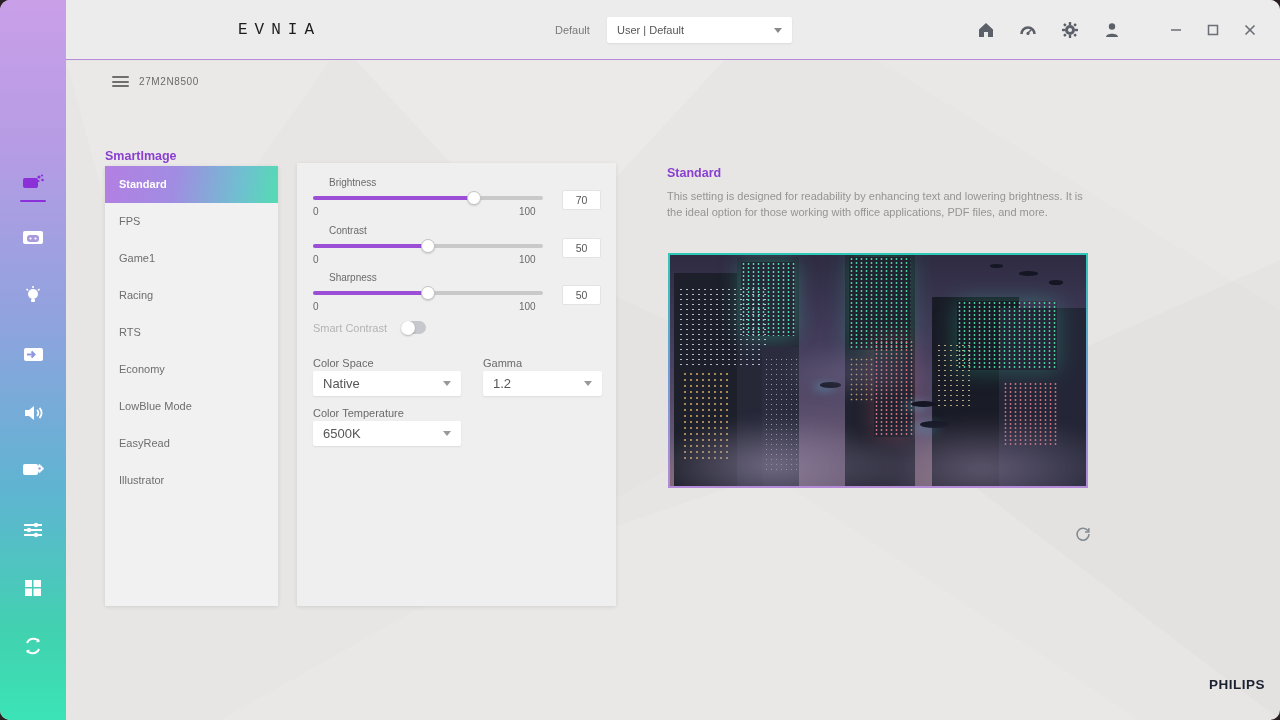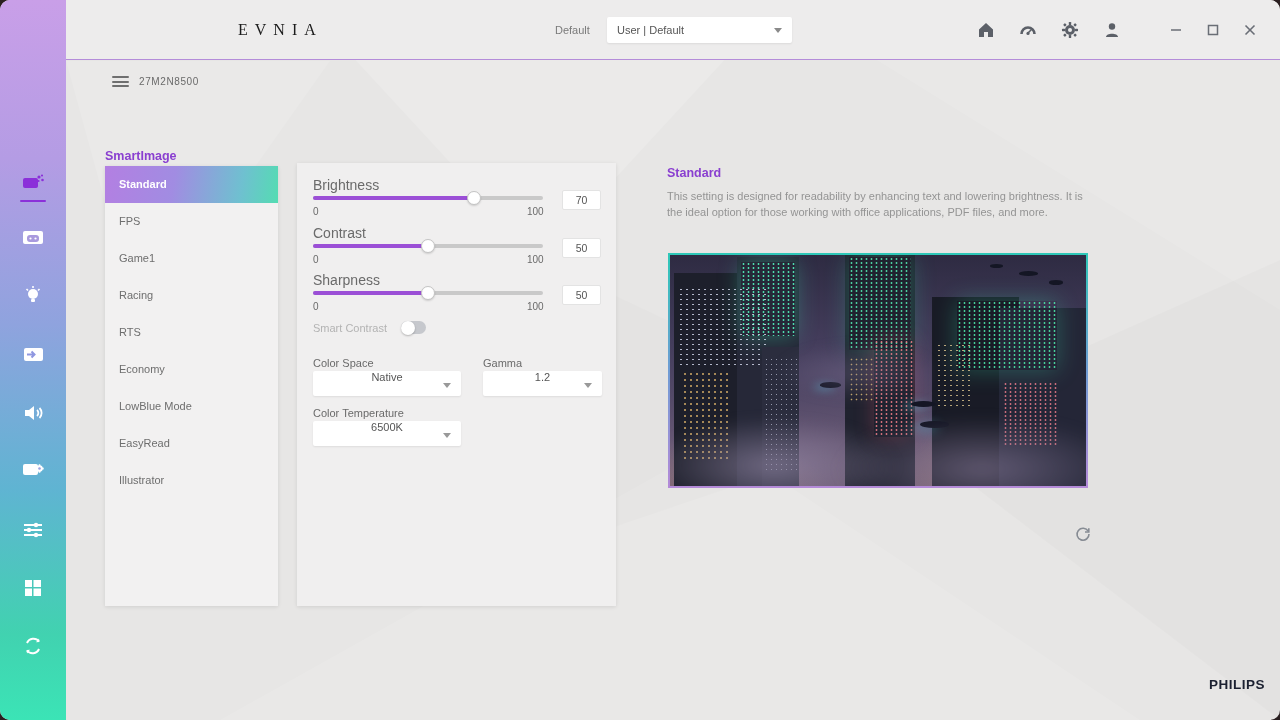--- a/index.html
+++ b/index.html
@@ -14,21 +14,21 @@
     background:linear-gradient(180deg,#c99fe8 0%,#b49ce4 22%,#8fa3de 45%,#5fb4d2 68%,#41d2b0 88%,#3be4b6 100%); }
   .side-btn { position:absolute; left:50%; transform:translateX(-50%); width:28px; height:28px;
     display:flex; align-items:center; justify-content:center; cursor:pointer; }
   .side-btn svg { width:24px; height:24px; }
   .side-underline { position:absolute; left:50%; transform:translateX(-50%); top:200px; width:26px; height:2px; background:#8b30d9; border-radius:1px; }
 
   
   .topbar { position:absolute; left:66px; right:0; top:0; height:60px; background:#edecec;
     border-bottom:1px solid #b48cd9; z-index:4; }
   .logo { position:absolute; left:172px; top:0; height:76px; line-height:60px;
-    font-family:Liberation Serif, serif; font-size:16px; letter-spacing:7px; color:#1c1c1c;text-align:center; }
+    font-family:Liberation Mono, monospace; font-size:16px; letter-spacing:7px; color:#1c1c1c;text-align:center; }
   .profile-label { position:absolute; left:489px; top:24px; font-size:11px; color:#7a7a7a; }
   .profile-select { position:absolute; left:541px; top:17px; width:185px; height:26px; background:#ffffff;
     border-radius:2px; box-shadow:0 1px 2px rgba(0,0,0,.08); display:flex; align-items:center;
     padding:0 10px; font-size:11px; color:#555; cursor:pointer; }
   .profile-select .chev { margin-left:auto; width:0; height:0; border-left:4px solid transparent;
     border-right:4px solid transparent; border-top:5px solid #8a8a8a; }
   .top-icons { position:absolute; left:910px; top:0; height:60px; display:flex; align-items:center; }
   .tbtn { width:20px; height:20px; margin-right:22px; display:flex; align-items:center; justify-content:center; cursor:pointer; }
   .tbtn svg { width:18px; height:18px; }
   .win-controls { position:absolute; left:1102px; top:0; height:60px; display:flex; align-items:center; }
@@ -44,39 +44,39 @@
 
   .smartimage-title { position:absolute; left:39px; top:88px; font-size:12.5px; font-weight:700; color:#8a3fd0; }
   .mode-list { position:absolute; left:39px; top:105px; width:173px; height:440px; background:#f2f1f1;
     box-shadow:0 1px 4px rgba(0,0,0,.10); list-style:none; }
   .mode-item { height:37px; line-height:37px; padding-left:14px; font-size:11px; color:#6e6e6e; cursor:pointer; }
   .mode-item.active { background:linear-gradient(100deg,#b37fe2 0%,#a18ce2 40%,#6fc0d0 78%,#54dcb2 100%);
     color:#ffffff; font-weight:700; }
 
   .panel { position:absolute; left:231px; top:102px; width:319px; height:443px; background:#f0efef;
     box-shadow:0 1px 4px rgba(0,0,0,.10); }
-  .s-label { position:absolute; left:16px; font-size:14px; color:#6a6a6a;text-align:right; }
+  .s-label { position:absolute; left:32px; font-size:10px; color:#6a6a6a;text-align:right; }
   .s-track { position:absolute; left:16px; width:230px; height:4px; background:#c9c9c9; border-radius:2px; cursor:pointer; }
   .s-fill { position:absolute; left:0; top:0; height:4px; background:#9b4fd6; border-radius:2px; }
   .s-thumb { position:absolute; top:-5px; width:14px; height:14px; background:#fff; border:1px solid #c4c4c4;
     border-radius:50%; box-shadow:0 1px 2px rgba(0,0,0,.15); cursor:pointer; }
   .s-min,.s-max { position:absolute; font-size:10px; color:#6a6a6a; }
-  .s-min { left:16px; } .s-max { left:222px;margin-left:8px; }
+  .s-min { left:16px; } .s-max { left:222px; }
   .s-value { position:absolute; left:265px; width:39px; height:20px; background:#fff; border:1px solid #e3e3e3;
     border-radius:2px; font-size:10.5px; color:#555; text-align:center; font-family:"Liberation Sans",sans-serif; }
 
   .toggle-row { position:absolute; left:16px; top:158px; display:flex; align-items:center; }
   .toggle-label { font-size:11px; color:#b3b3b3; }
   .toggle { margin-left:14px; width:25px; height:13px; background:#c6c8cd; border-radius:7px; position:relative; cursor:pointer; }
   .toggle .knob { position:absolute; left:0; top:-0.5px; width:14px; height:14px; background:#fff; border-radius:50%;
     box-shadow:0 1px 2px rgba(0,0,0,.25); }
 
   .dd-label { position:absolute; font-size:11px; color:#6a6a6a; }
   .dropdown { position:absolute; height:25px; background:#fff; border-radius:2px; box-shadow:0 1px 2px rgba(0,0,0,.08);
-    display:flex; align-items:center; padding:0 10px; font-size:11px; color:#555; cursor:pointer;flex-direction:column; }
+    display:flex; align-items:center; padding:0 10px; font-size:13px; color:#555; cursor:pointer; }
   .dropdown .chev { margin-left:auto; width:0; height:0; border-left:4px solid transparent;
     border-right:4px solid transparent; border-top:5px solid #999; }
 
   .detail-title { position:absolute; left:601px; top:105px; font-size:12.5px; font-weight:700; color:#8a3fd0; }
   .detail-desc { position:absolute; left:601px; top:128px; width:422px; font-size:11px; line-height:1.45; color:#949494; }
 
   
   .preview { position:absolute; left:602px; top:192px; width:420px; height:235px;
     border:2px solid; border-image:linear-gradient(180deg,#2ec8b8 0%,#6f9cd4 50%,#b48ad8 100%) 1; }
   .city { position:absolute; inset:0; overflow:hidden;

